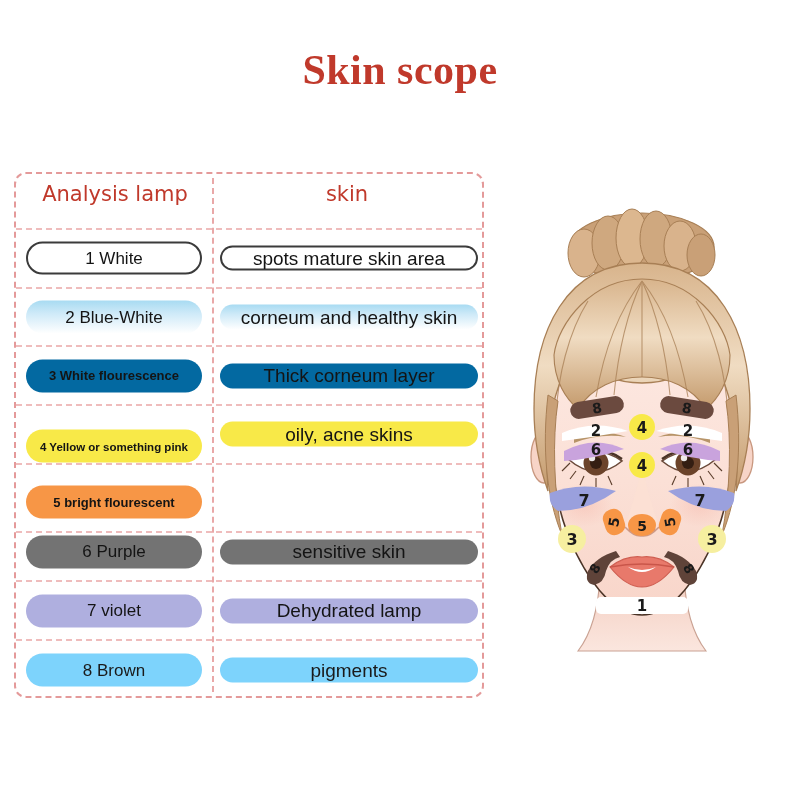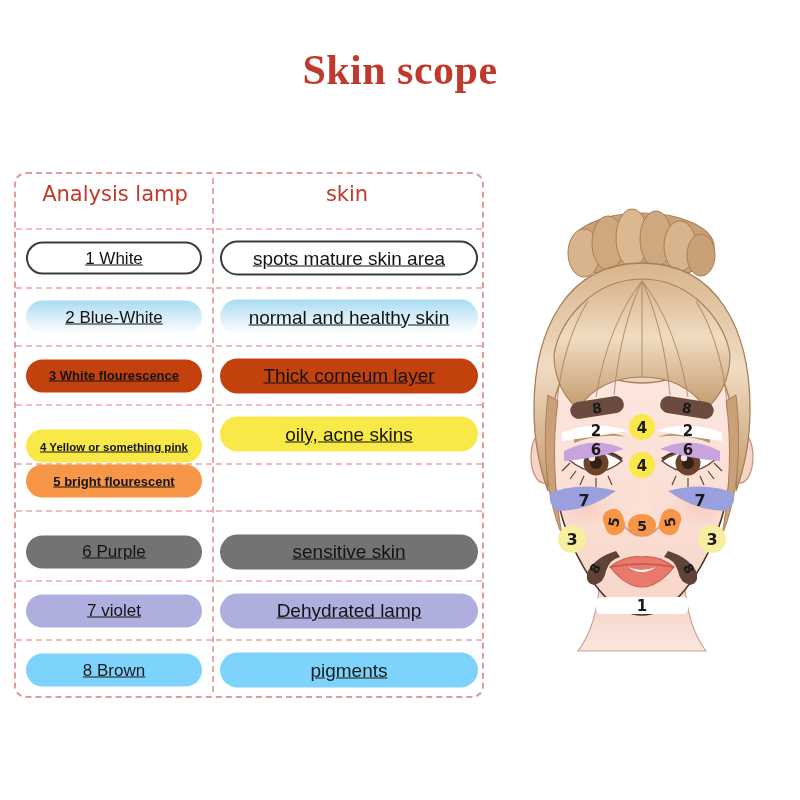--- a/index.html
+++ b/index.html
@@ -72,29 +72,28 @@
     transform:translateY(-50%);
     display:flex;
     align-items:center;
     justify-content:center;
     border-radius:999px;
     color:#141414;
     box-sizing:border-box;
     text-align:center;
     line-height:1.05;
     white-space:nowrap;
-    text-decoration:underline;
   }
   .pill.lamp{ left:10px; width:176px; height:33px; font-size:17px; }
-  .pill.skin{ left:204px; width:258px; height:35px; font-size:19px; }
+  .pill.skin{ left:204px; width:258px; height:25px; font-size:19px; }
 
   
   .v-white{ background:#ffffff; border:2px solid #3b3b3b; }
   .v-bluewhite{ background:linear-gradient(180deg,#a8dbf2 0%,#cfeaf8 40%,#ffffff 100%); }
-  .v-paleyellow{ background:#c2410c; }
+  .v-paleyellow{ background:#0369a1; }
   .v-yellow{ background:#f8e948; }
   .v-orange{ background:#f79646; }
   .v-purple{ background:#737373; }
   .v-violet{ background:#afafdf; }
   .v-brown{ background:#7dd3fc; color:#1a1a1a; }
 
   .pill.small{ font-size:13px; font-weight:700; }
   .pill.smaller{ font-size:11.5px; font-weight:700;margin-top:12px; }
 
   
@@ -126,34 +125,34 @@
     <div class="th lamp">Analysis lamp</div>
   </div>
 
   <div class="row" style="top:56px;">
     <div class="pill lamp v-white">1 White</div>
     <div class="pill skin v-white">spots mature skin area</div>
   </div>
 
   <div class="row" style="top:114.7px;">
     <div class="pill lamp v-bluewhite">2 Blue-White</div>
-    <div class="pill skin v-bluewhite">normal and healthy skin</div>
+    <div class="pill skin v-bluewhite">corneum and healthy skin</div>
   </div>
 
   <div class="row" style="top:173.4px;">
     <div class="pill lamp v-paleyellow small">3 White flourescence</div>
     <div class="pill skin v-paleyellow">Thick corneum layer</div>
   </div>
 
   <div class="row" style="top:232.1px;">
     <div class="pill lamp v-yellow smaller">4 Yellow or something pink</div>
     <div class="pill skin v-yellow">oily, acne skins</div>
   </div>
 
-  <div class="row" style="top:279px;">
+  <div class="row" style="top:300px;">
     <div class="pill lamp v-orange small">5 bright flourescent</div>
   </div>
 
   <div class="row" style="top:349.5px;">
     <div class="pill lamp v-purple">6 Purple</div>
     <div class="pill skin v-purple">sensitive skin</div>
   </div>
 
   <div class="row" style="top:408.2px;">
     <div class="pill lamp v-violet">7 violet</div>

